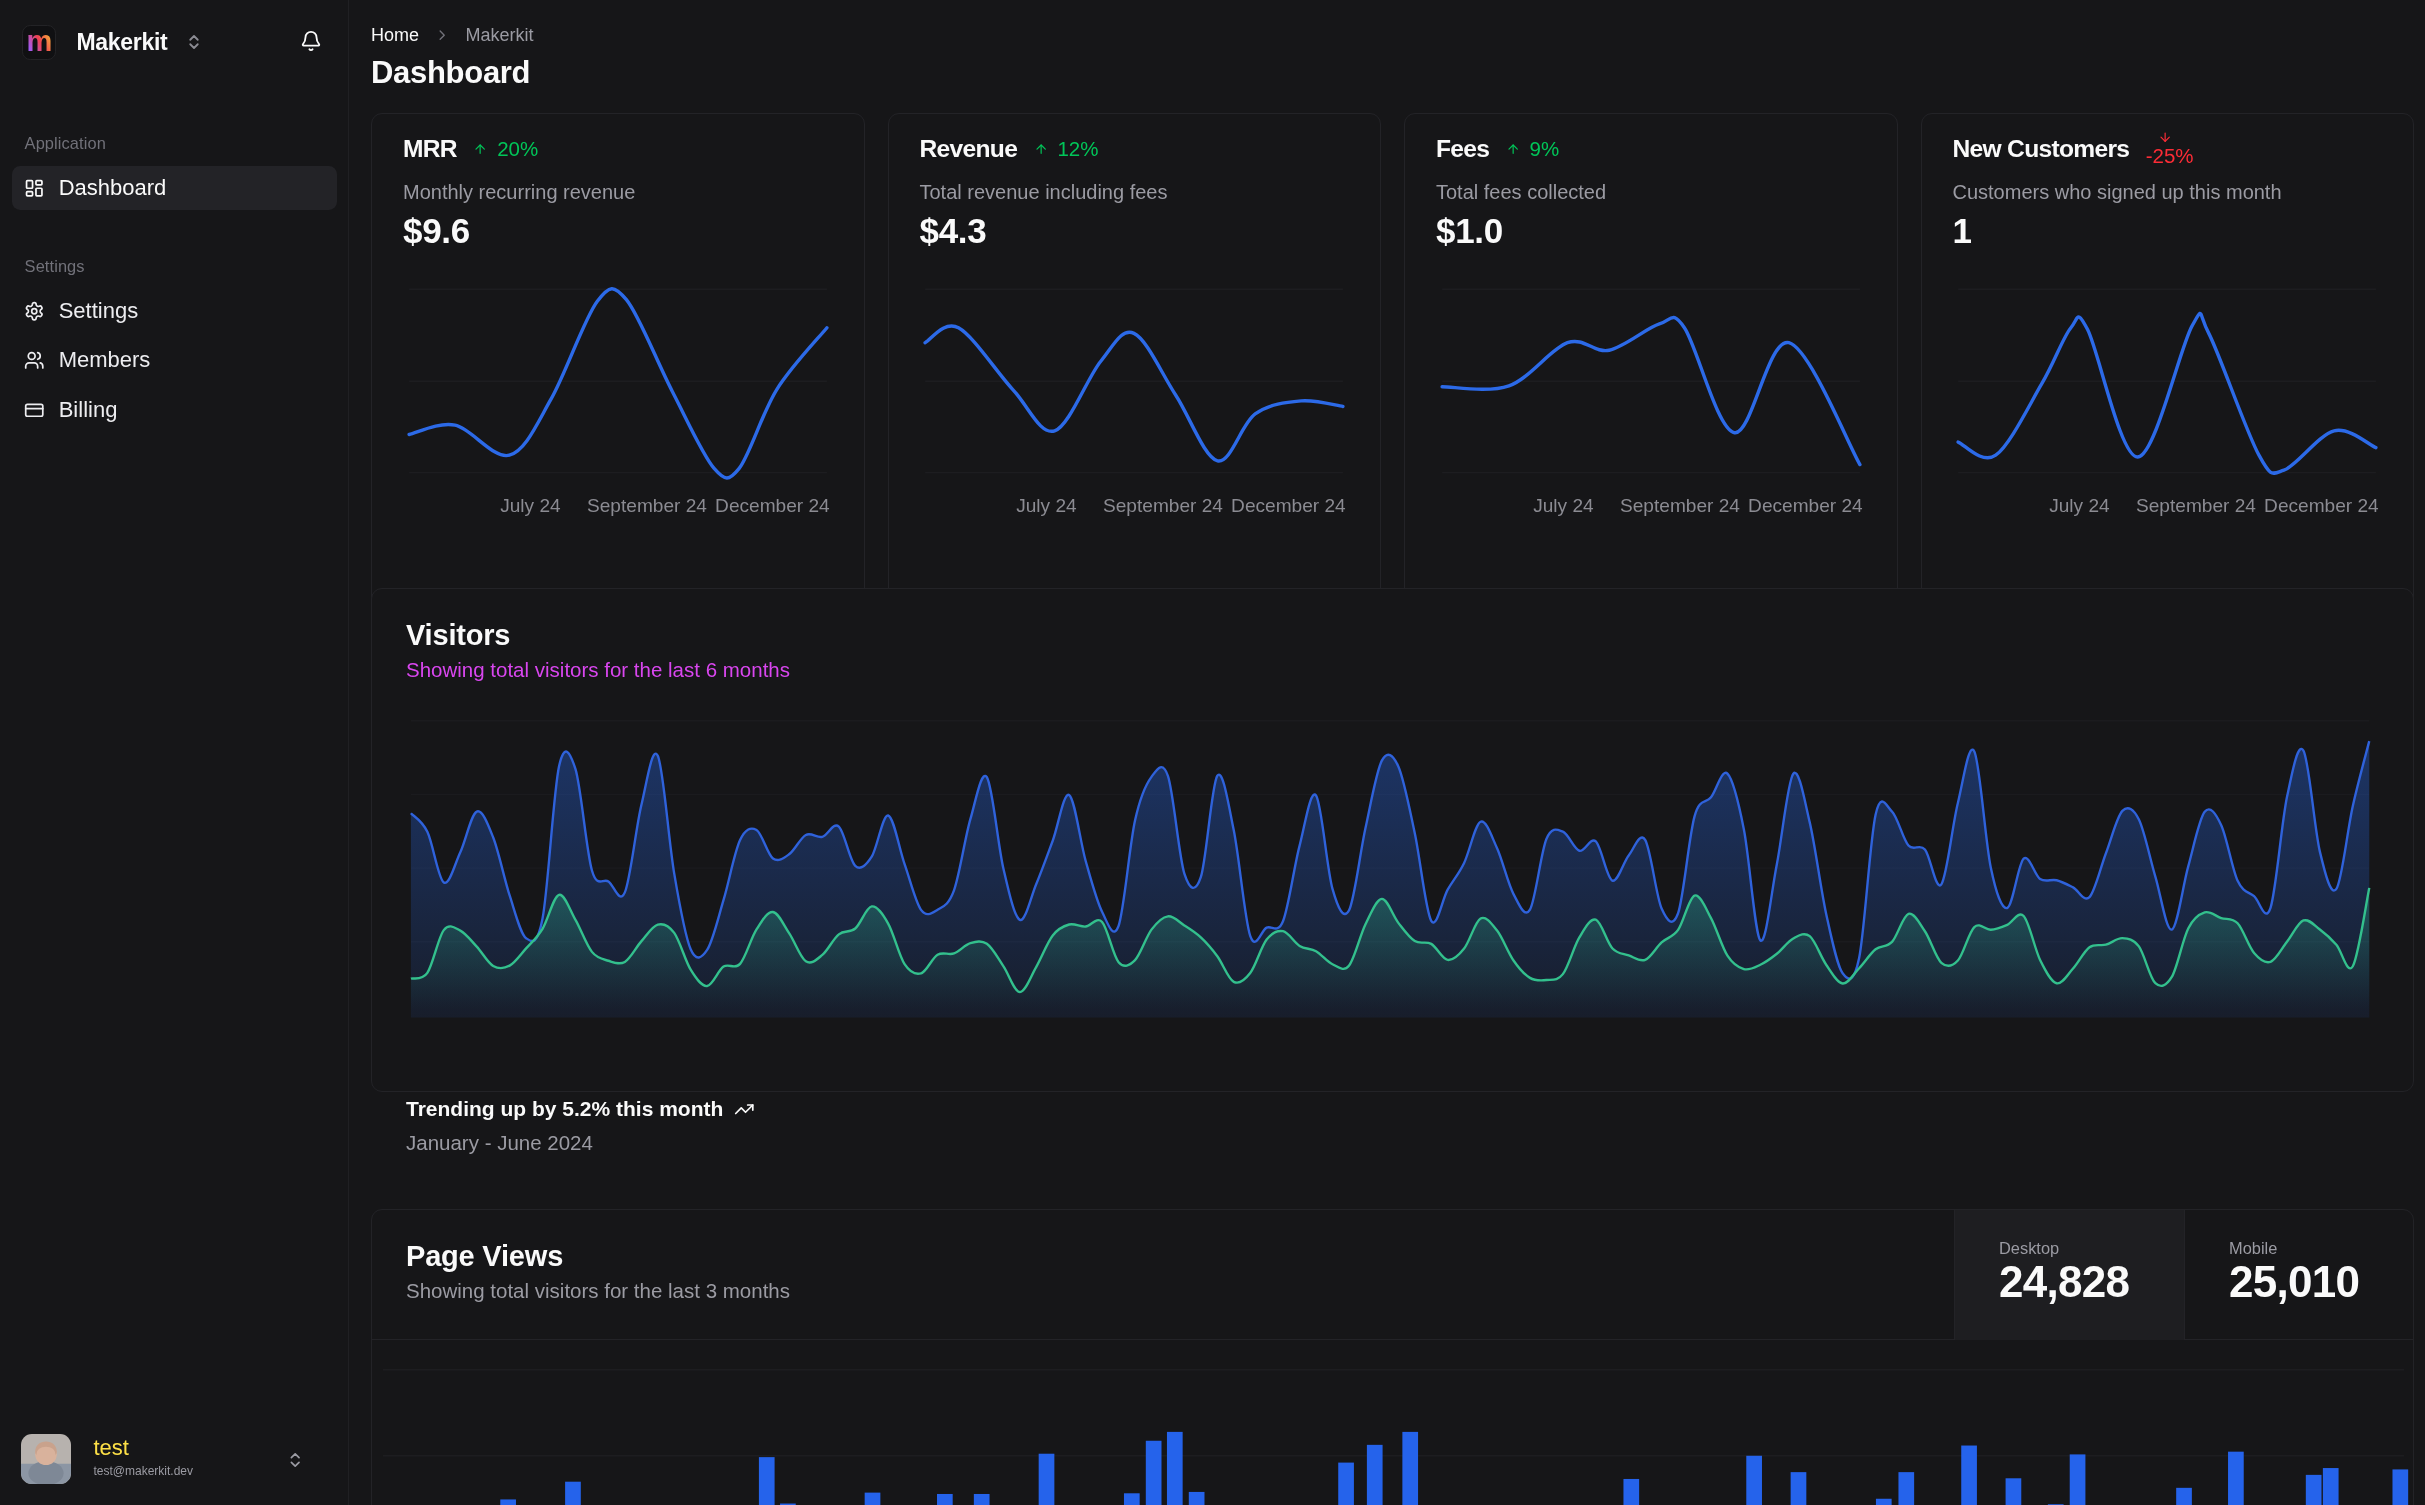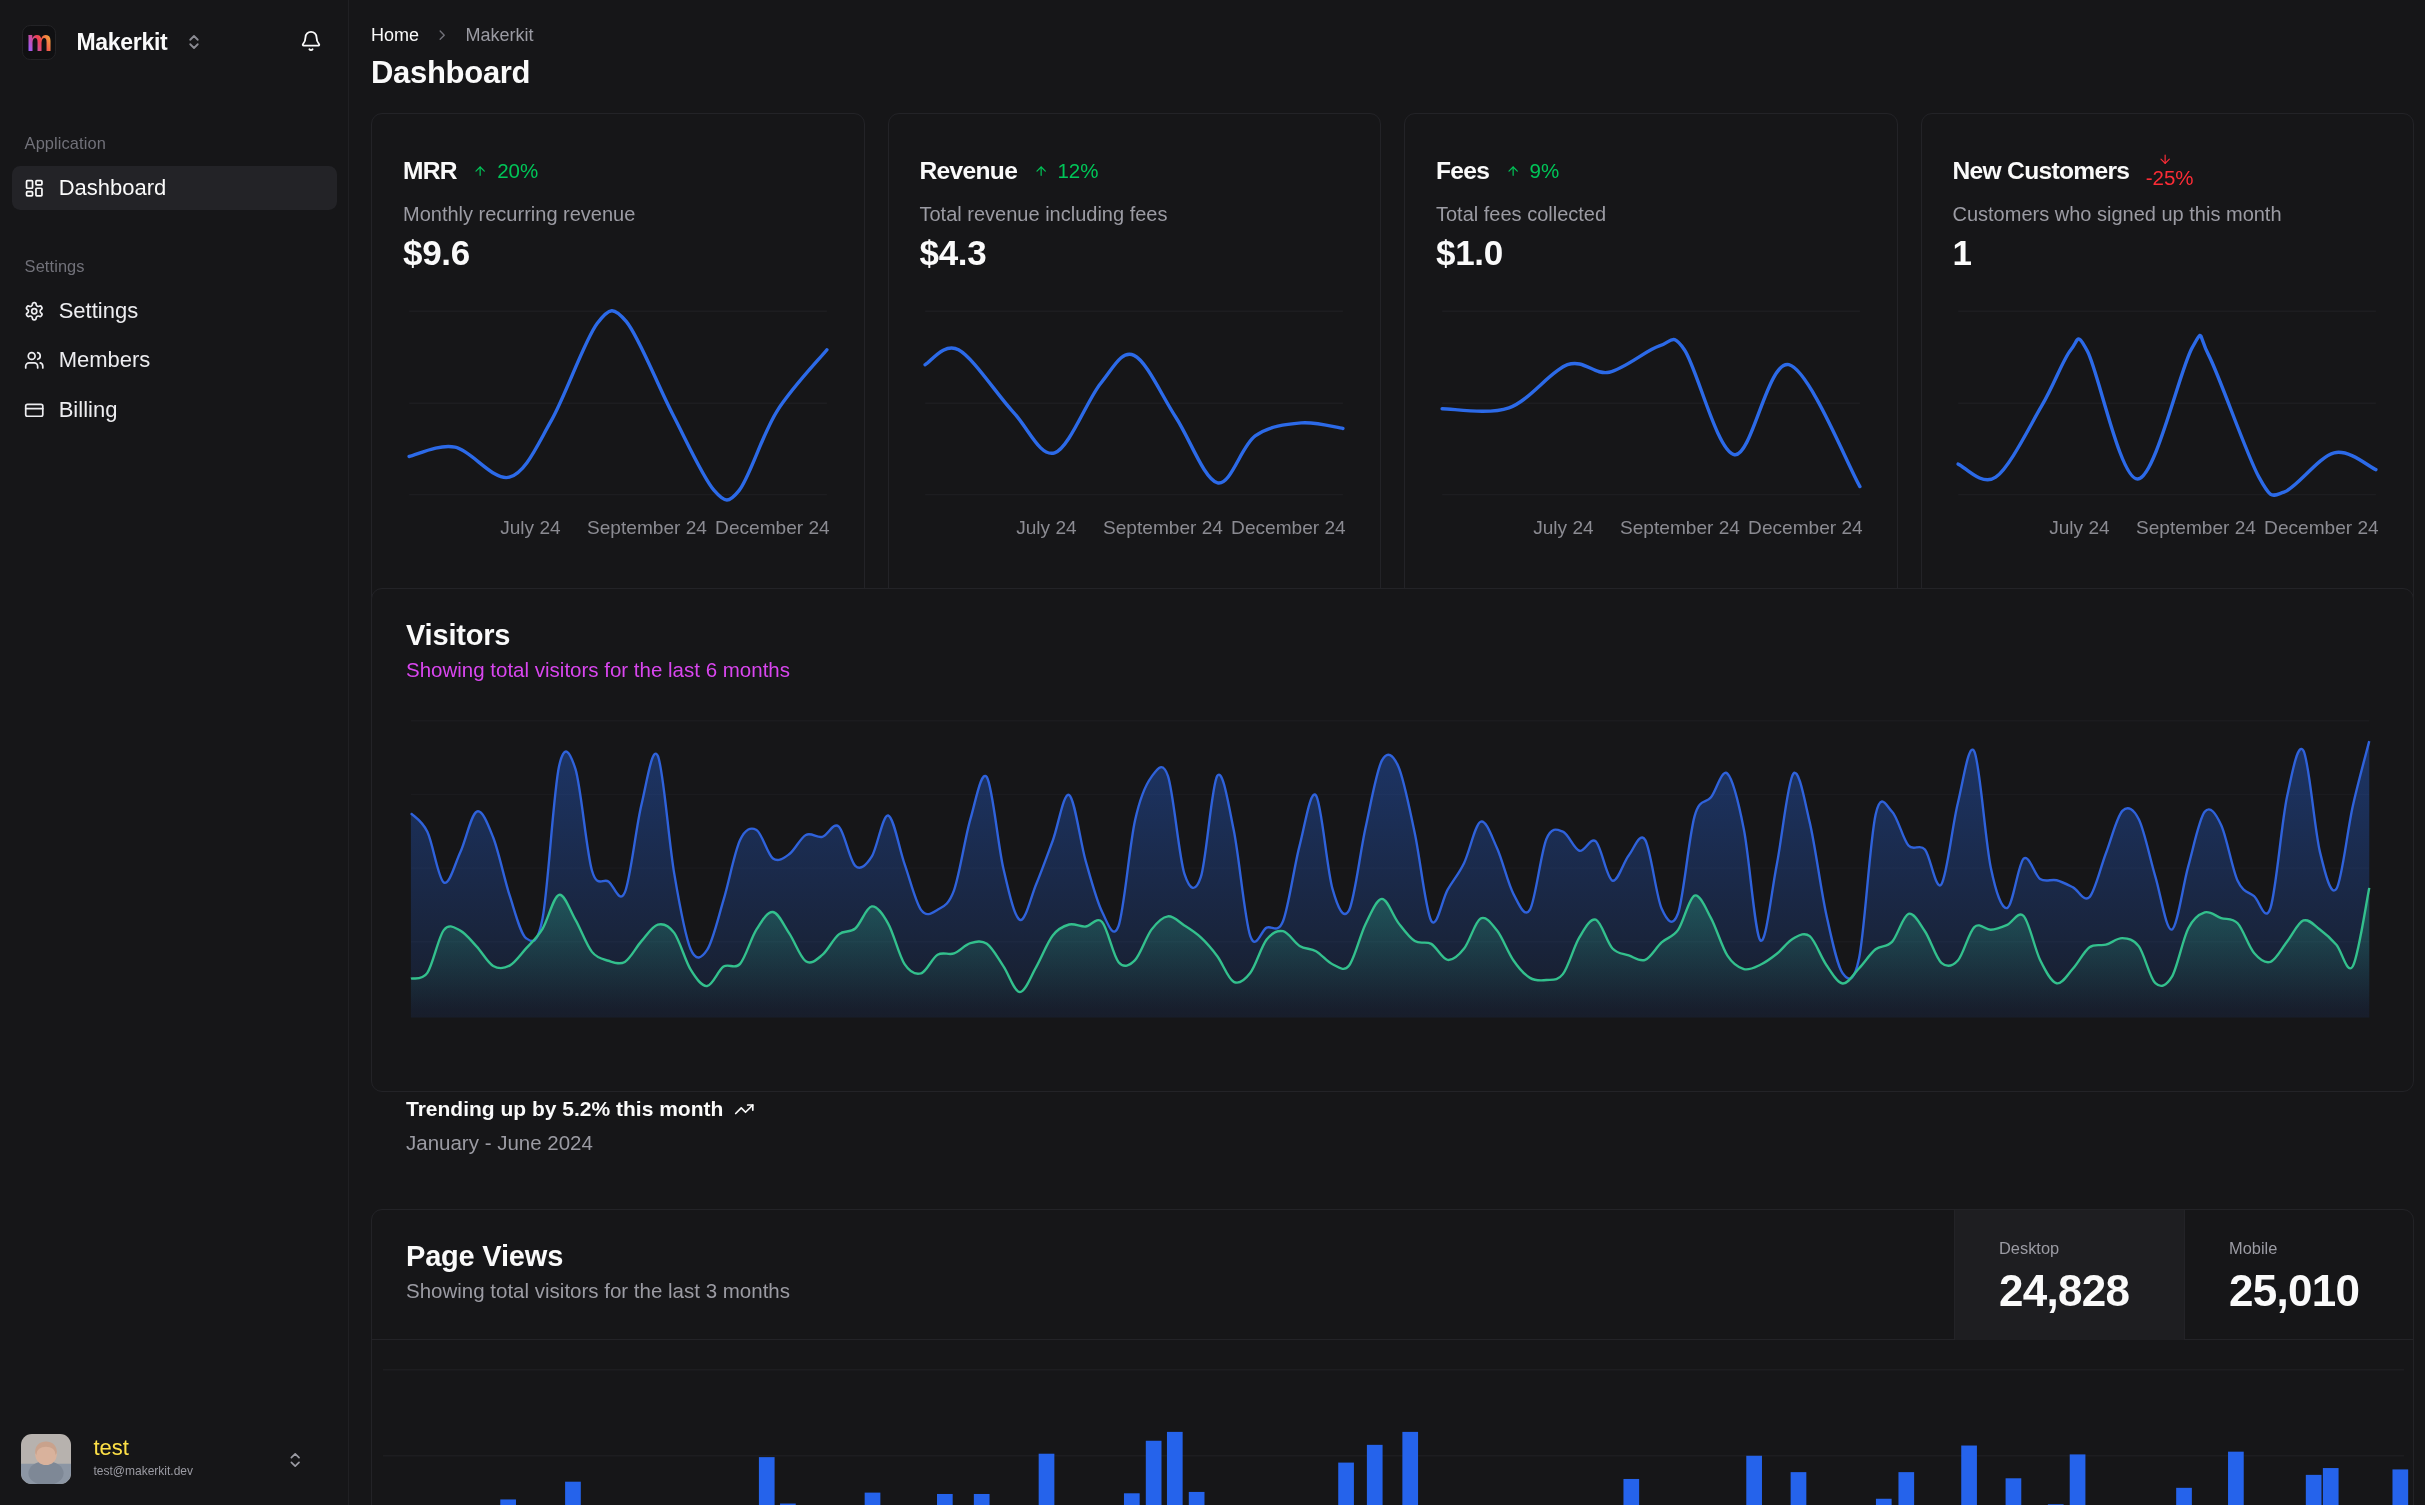--- a/index.html
+++ b/index.html
@@ -23,21 +23,21 @@
 .umail { position:absolute; left:73px; top:30px; font-size:12px; color:#9b9ba3; }
 .uchev { position:absolute; left:265px; top:15px; }
 
 main { position:absolute; left:350px; top:0; width:2076px; height:1505px; }
 .crumb { position:absolute; left:21px; top:24.6px; font-size:18px; color:#fafafa; display:flex; align-items:center; }
 .crumb .sep { margin:0 15px; display:flex; }
 .crumb .muted { color:#9b9ba3; }
 .h1 { position:absolute; left:21px; top:55px; font-size:31px; font-weight:700; letter-spacing:-0.3px; }
 .card { background:#161618; border:1.4px solid #232327; border-radius:11px; }
 .cards { position:absolute; left:21px; top:113px; width:2043px; display:grid; grid-template-columns:repeat(4,1fr); gap:23px; }
-.stat { height:547px; padding:42px 31px 0 31px; overflow:hidden; }
+.stat { height:547px; padding:20px 31px 0 31px; overflow:hidden; }
 .strow { display:flex; align-items:center; height:30px; }
 .stitle { font-size:24.6px; font-weight:700; letter-spacing:-0.7px; }
 .badge { display:flex; align-items:center; margin-left:16.4px; font-size:20.5px; }
 .badge svg { margin-right:9.6px; }
 .badge.grn { color:#00c558; }
 .badge.red { color:#fb2c36;flex-direction:column; }
 .ssub { margin-top:17px; font-size:20px; color:#9b9ba3; line-height:23px; }
 .sval { margin-top:6.8px; font-size:35px; font-weight:700; letter-spacing:-0.3px; line-height:40px; }
 .axl { font-size:28px; fill:#8b8b92; font-family:"Liberation Sans",sans-serif; }
 .stat > svg { margin:0 auto; margin-top:27px; }
@@ -49,21 +49,21 @@
 .vfoot1 { position:absolute; left:34px; top:508px; font-size:21px; font-weight:700; display:flex; align-items:center; }
 .vfoot1 svg { margin-left:11px; }
 .vfoot2 { position:absolute; left:34px; top:542px; font-size:20.5px; color:#9b9ba3; }
 
 .pviews { position:absolute; left:21px; top:1209px; width:2043px; height:382px; }
 .pvhead { position:absolute; left:0; top:0; width:100%; height:130px; border-bottom:1.4px solid #232327; }
 .pvtitle { position:absolute; left:34px; top:30px; font-size:29px; font-weight:700; letter-spacing:-0.2px; }
 .pvsub { position:absolute; left:34px; top:69px; font-size:20.5px; color:#9b9ba3; }
 .pvbox { position:absolute; top:0; height:130px; border-left:1.4px solid #232327; }
 .pvbox .lbl { position:absolute; left:44px; top:29px; font-size:16.4px; color:#9b9ba3; }
-.pvbox .num { position:absolute; left:44px; top:56px; font-size:44px; font-weight:700; letter-spacing:-0.7px; }
+.pvbox .num { position:absolute; left:44px; top:47px; font-size:44px; font-weight:700; letter-spacing:-0.7px; }
 .pvbox.desktop { left:1582px; width:231px; background:#1e1e21; }
 .pvbox.mobile { left:1812px; width:229px;text-decoration:underline; }
 .pvchart { position:absolute; left:0; top:131px; width:2043px; height:250px; }
 </style>
 </head>
 <body>
 <aside>
   <div class="logo-row">
     <div class="logo">
       <svg width="27" height="27" viewBox="0 0 40 40">

